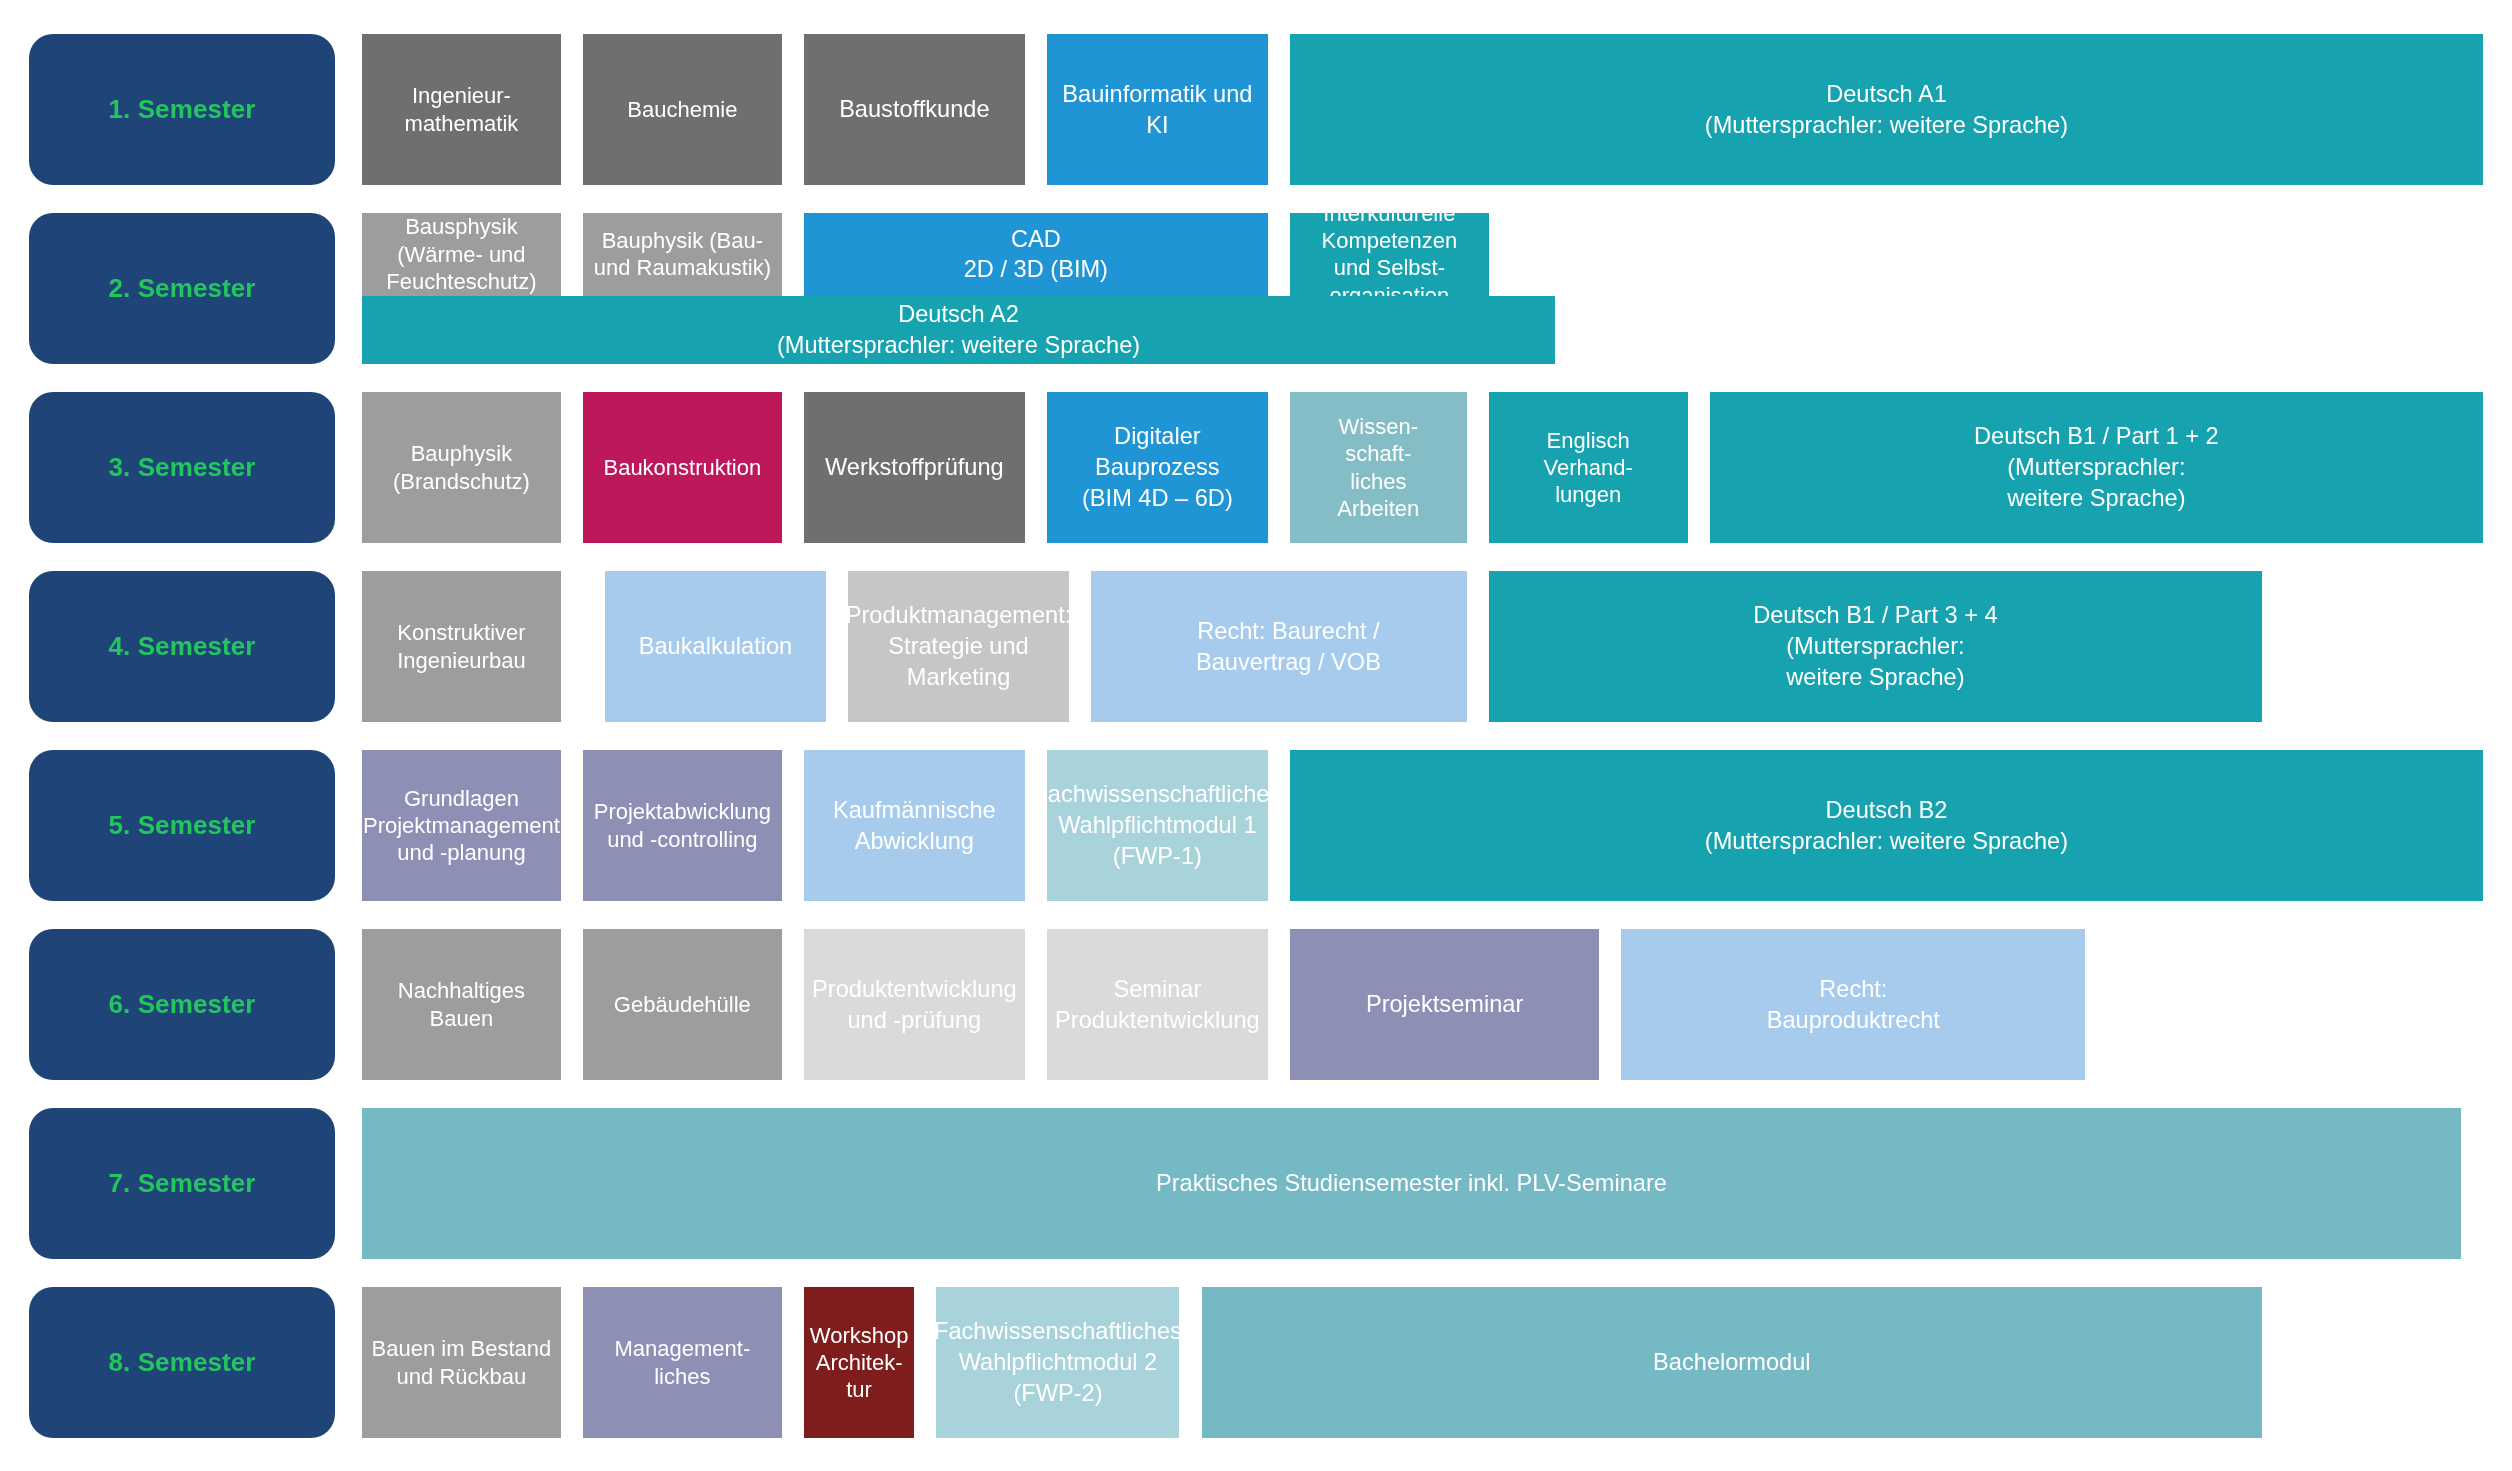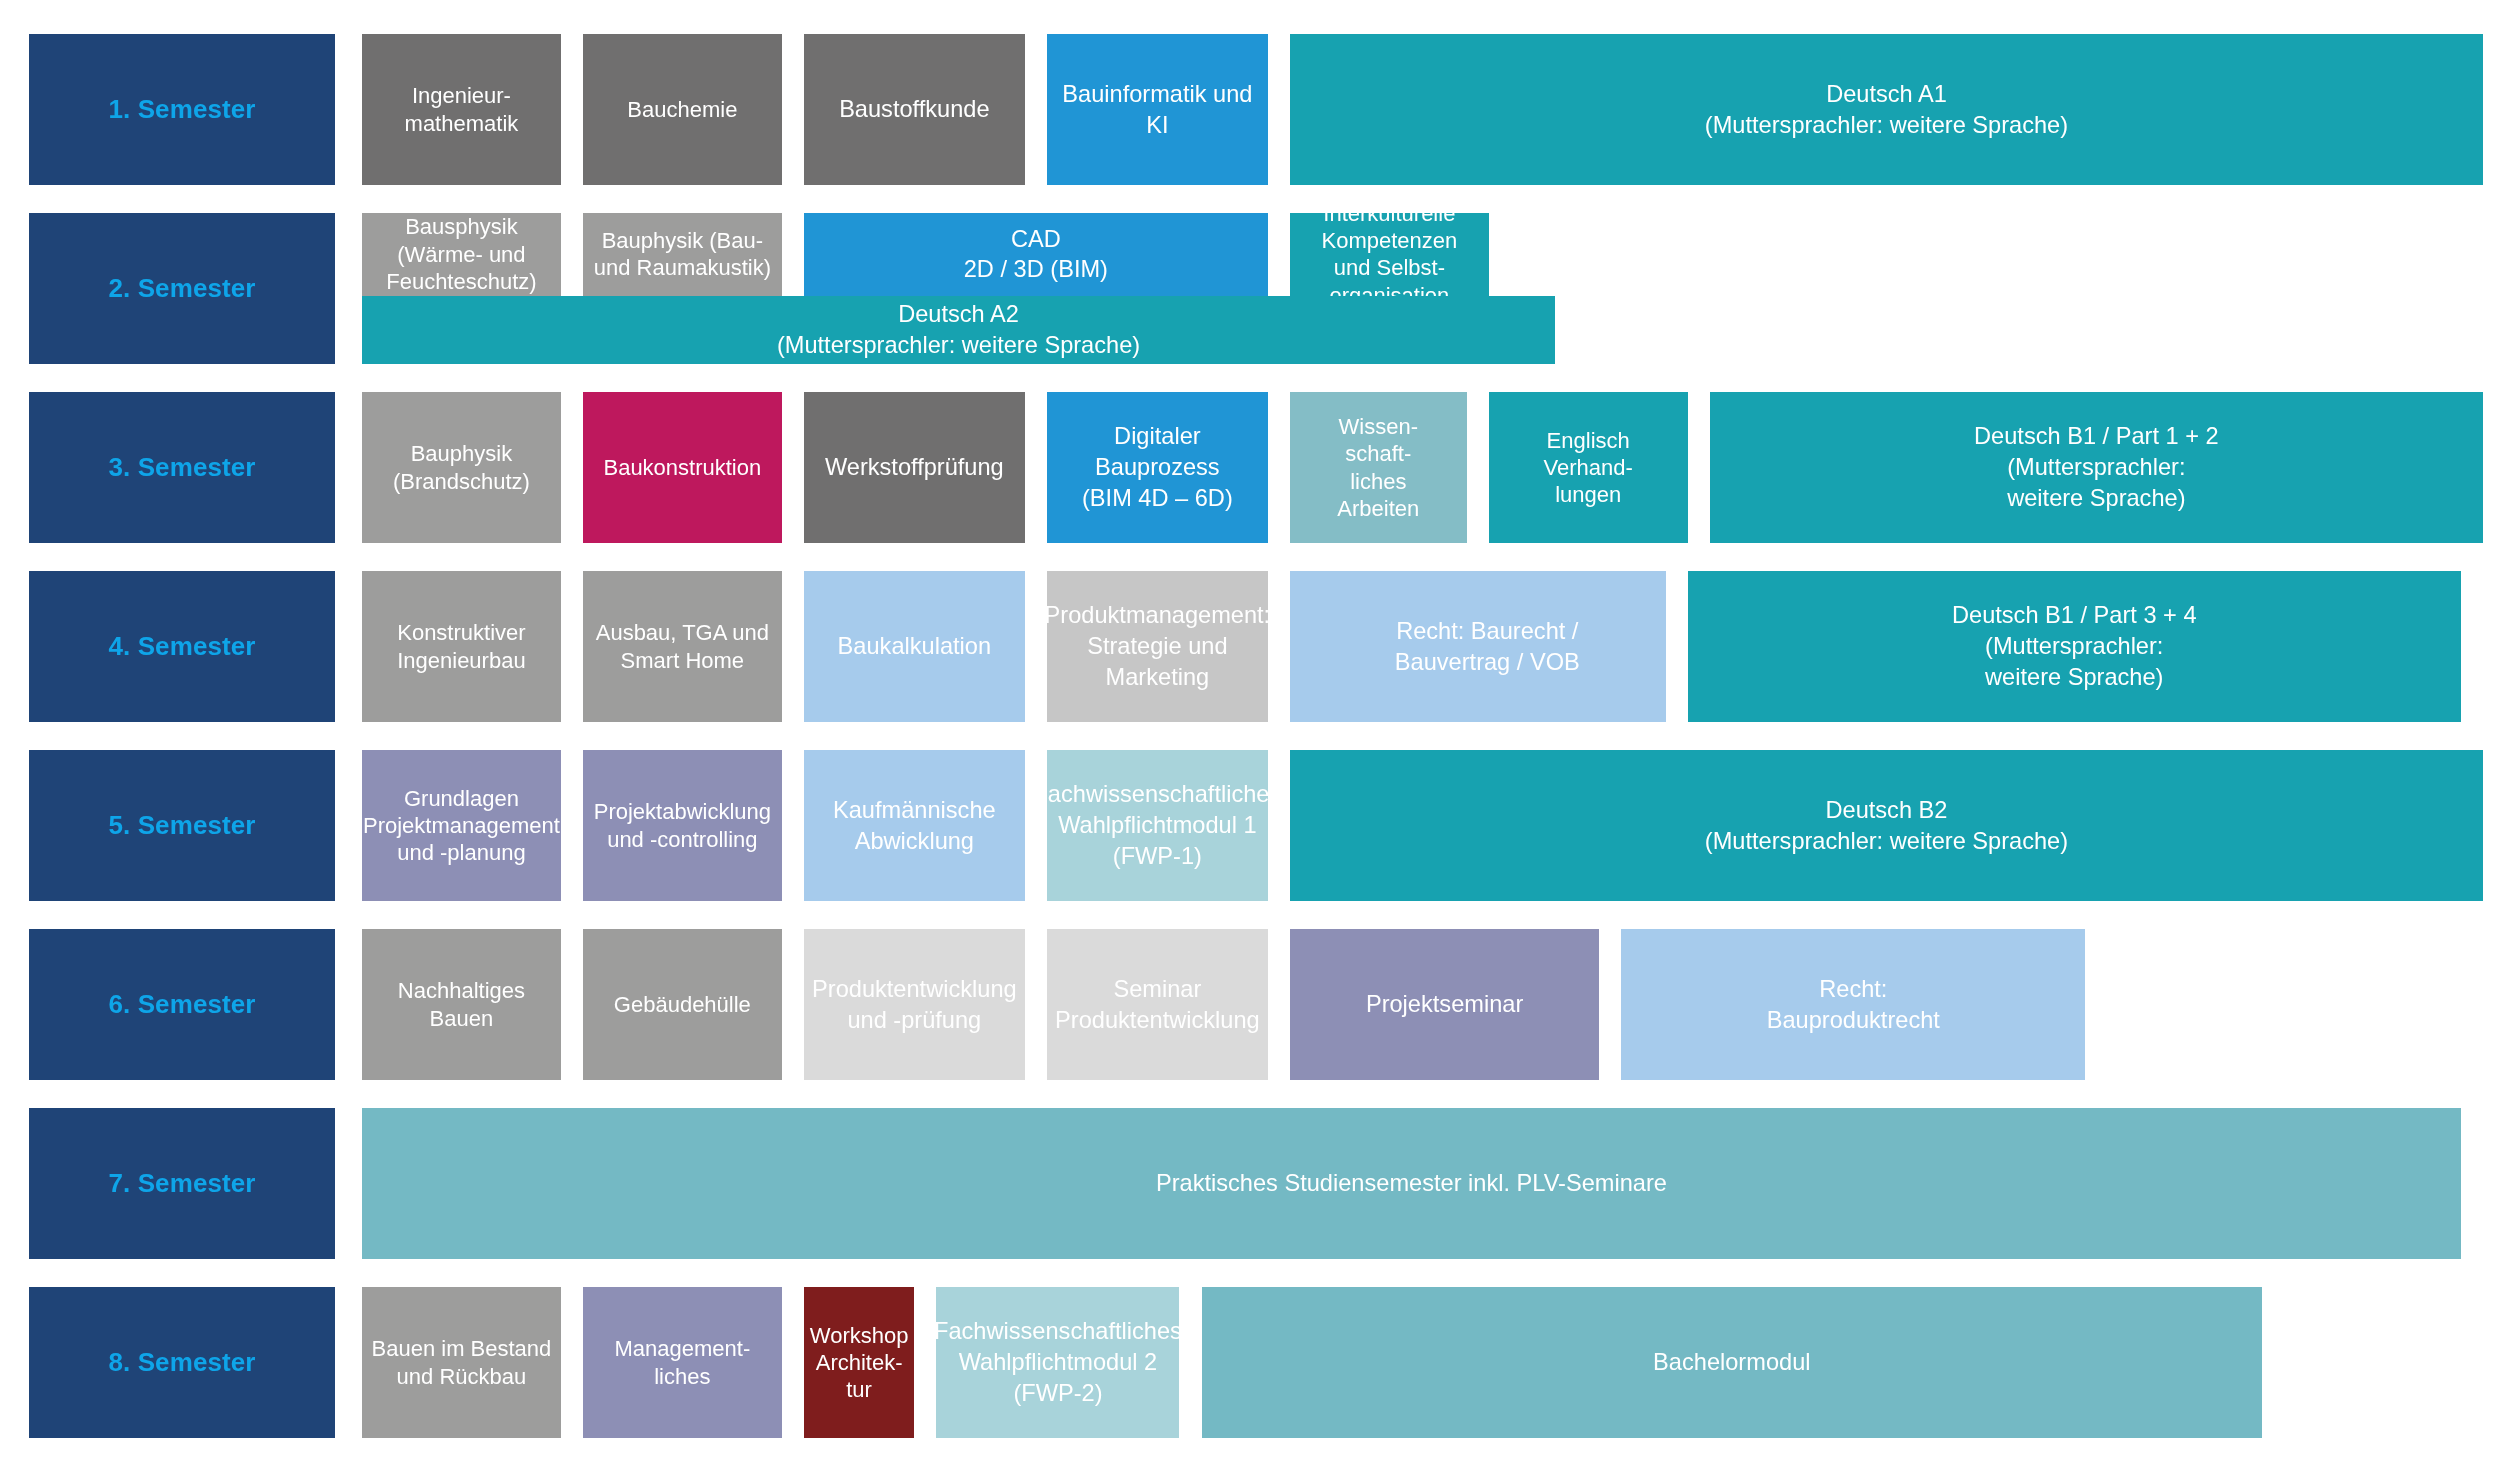--- a/index.html
+++ b/index.html
@@ -21,27 +21,28 @@
     display:flex;
     flex-direction:row;
     align-items:stretch;
     gap:0;
     height:151px;
     flex:0 0 auto;
   }
   .sem-label{
     flex:0 0 306px;
     background:#1f4477;
-    color:#0ea5e9;
+    color:#22c55e;
     display:flex;
     align-items:center;
     justify-content:center;
     font-size:26px;
     font-weight:bold;
     letter-spacing:0.1px;
+    border-radius:24px;
   }
   .modules{
     flex:1 1 auto;
     display:grid;
     grid-template-columns:repeat(96,1fr);
     column-gap:0;
     margin-left:27px;
   }
   .cell{
     display:flex;
@@ -127,22 +128,20 @@
 (Muttersprachler:
 weitere Sprache)</div>
       </div>
     </div>
     <div class="sem-row">
       <div class="sem-label">4. Semester</div>
       <div class="modules">
         <div class="cell small" style="background: rgb(157, 157, 156); grid-column: span 9;">Konstruktiver
 Ingenieurbau</div>
         <div class="spacer" style="grid-column: span 1;"></div>
-        <div class="cell small" style="background: rgb(157, 157, 156); grid-column: span 9;">Ausbau, TGA und
-Smart Home</div>
         <div class="spacer" style="grid-column: span 1;"></div>
         <div class="cell" style="background: rgb(166, 203, 236); grid-column: span 10;">Baukalkulation</div>
         <div class="spacer" style="grid-column: span 1;"></div>
         <div class="cell" style="background: rgb(198, 198, 198); grid-column: span 10;">Produktmanagement:
 Strategie und
 Marketing</div>
         <div class="spacer" style="grid-column: span 1;"></div>
         <div class="cell" style="background: rgb(166, 203, 236); grid-column: span 17; padding-left: 25px;">Recht: Baurecht /
 Bauvertrag / VOB</div>
         <div class="spacer" style="grid-column: span 1;"></div>

